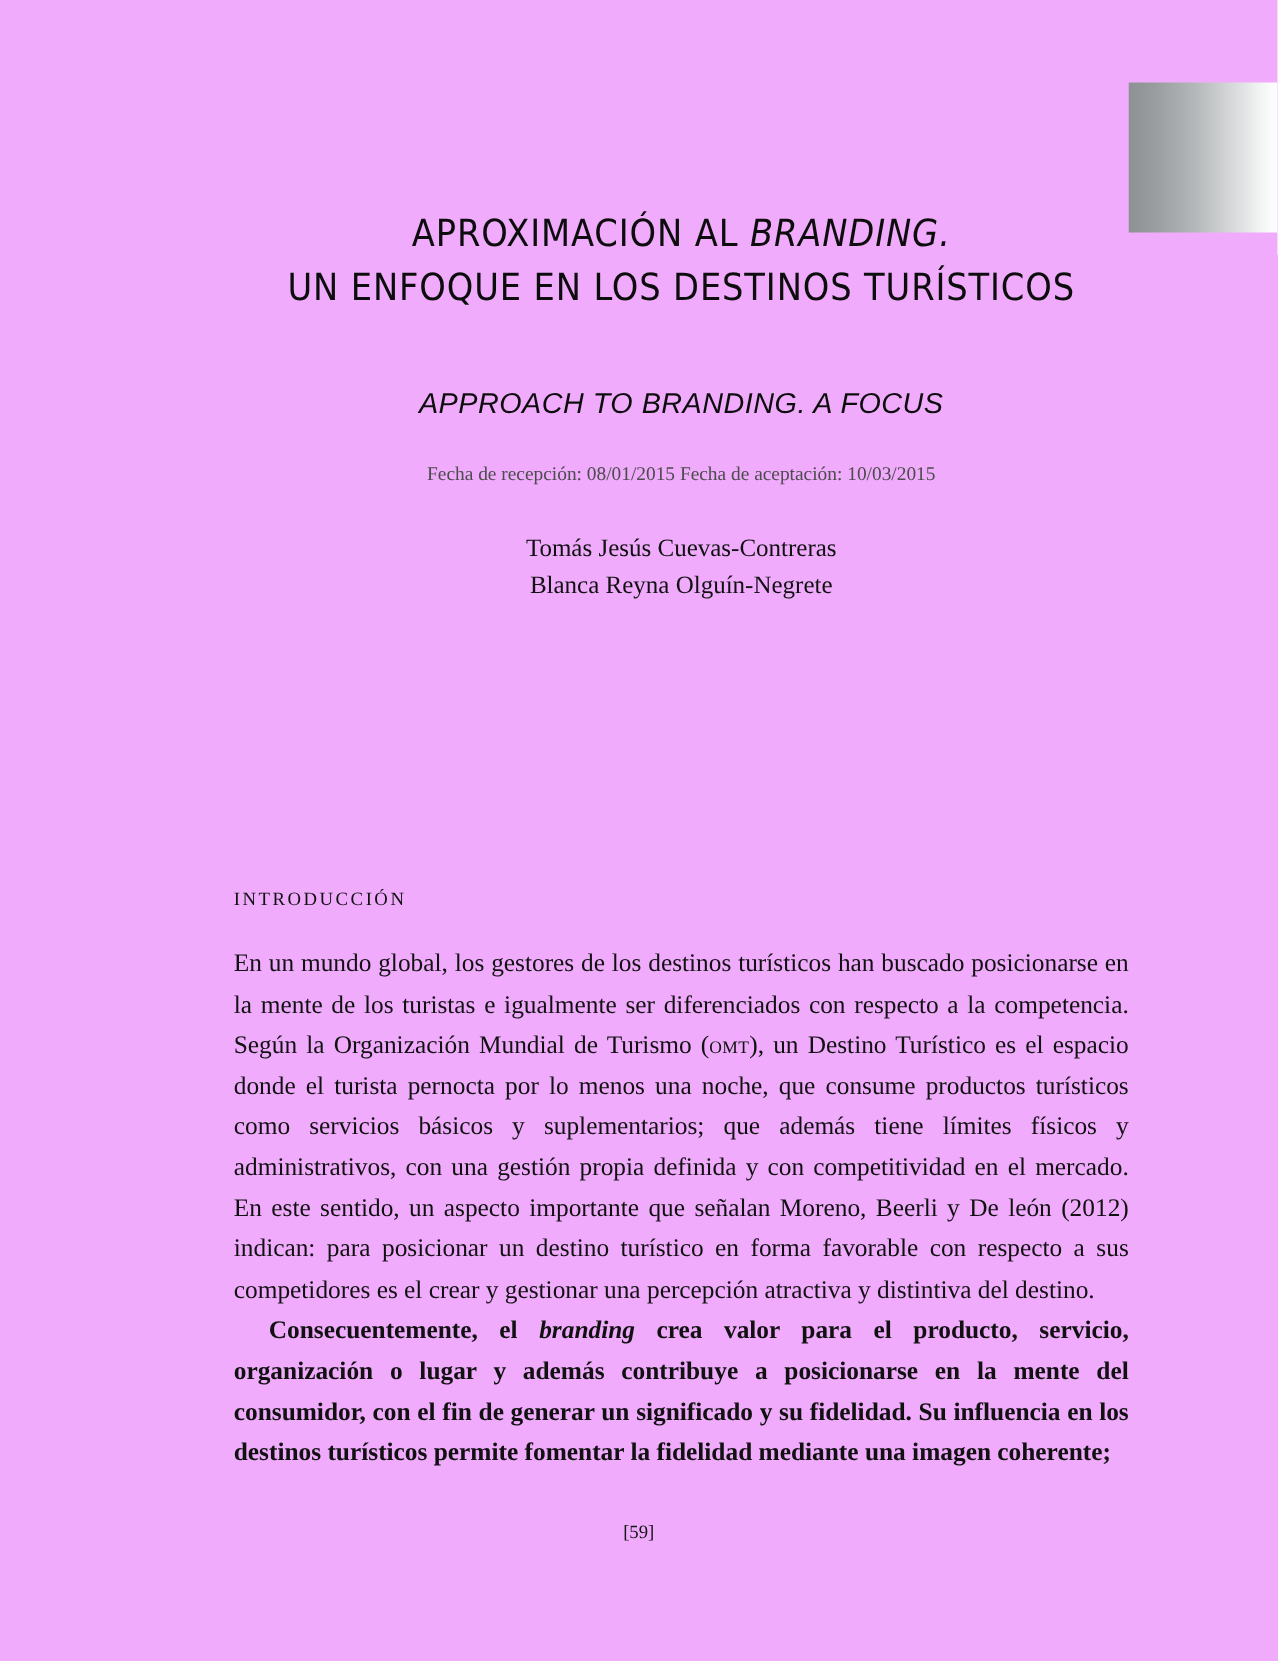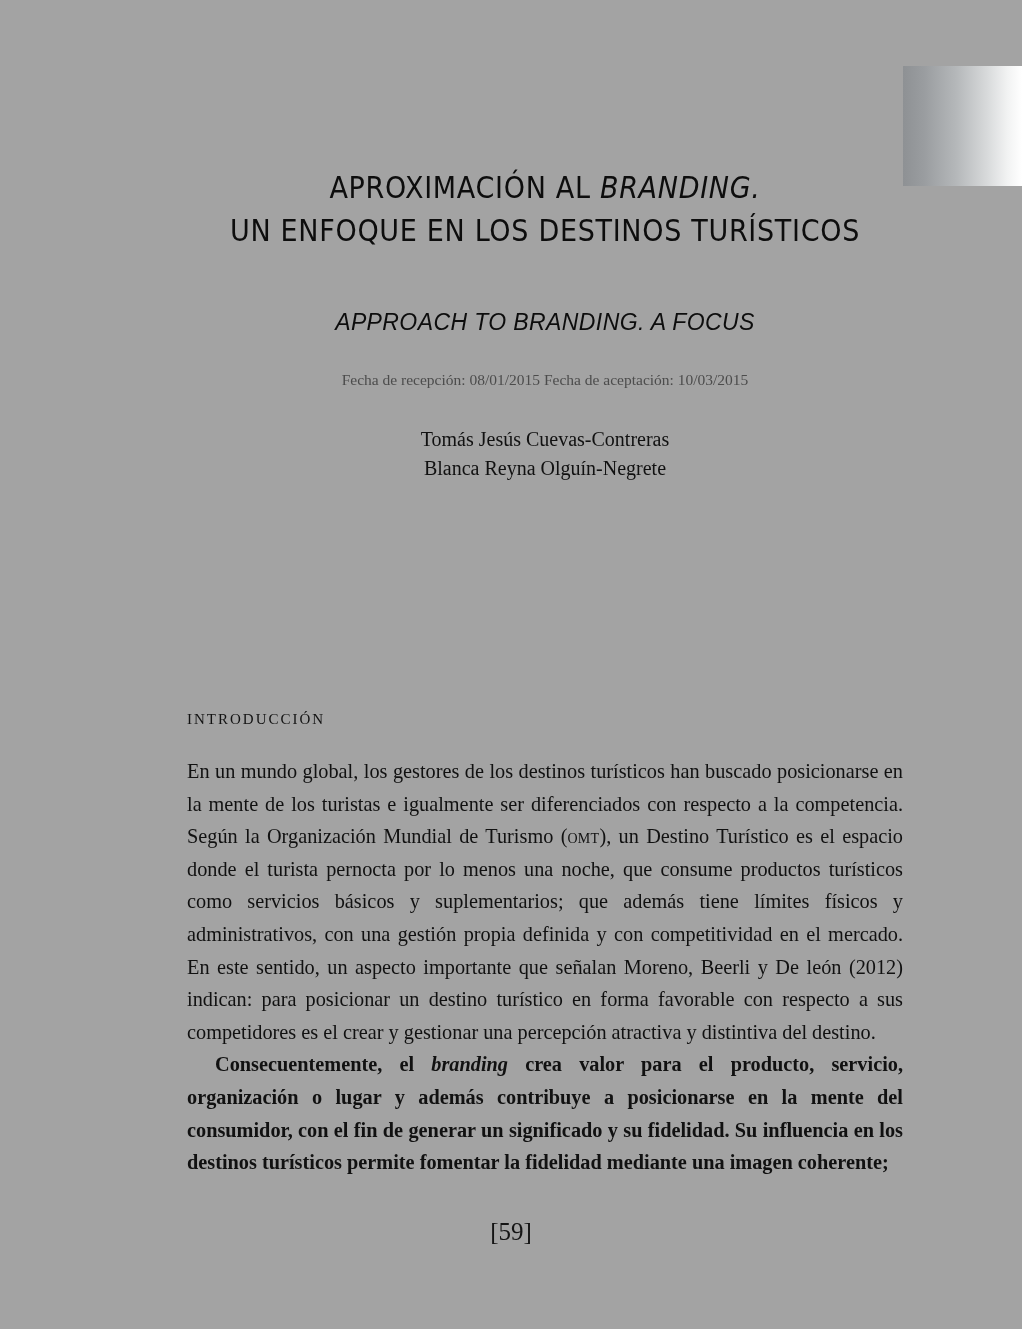--- a/index.html
+++ b/index.html
@@ -5,21 +5,21 @@
   html, body {
     margin: 0;
     padding: 0;
     background: #ffffff;
   }
 
   .page {
     position: relative;
     width: 1022px;
     height: 1329px;
-    background: #a3a3a3;
+    background: #f0abfc;
     overflow: hidden;
     font-family: "Liberation Serif", "DejaVu Serif", serif;
     color: #131313;
   }
 
   
   .corner-gradient {
     position: absolute;
     left: 903px;
     top: 66px;
@@ -119,21 +119,21 @@
   }
   .it { font-style: italic; }
 
   
   .folio {
     position: absolute;
     left: 0;
     top: 1218px;
     width: 1022px;
     text-align: center;
-    font-size: 25px;
+    font-size: 15px;
     color: #141414;
   }
 </style>
 </head>
 <body>
 
 <div class="page">
 
   <div class="corner-gradient"></div>
 

